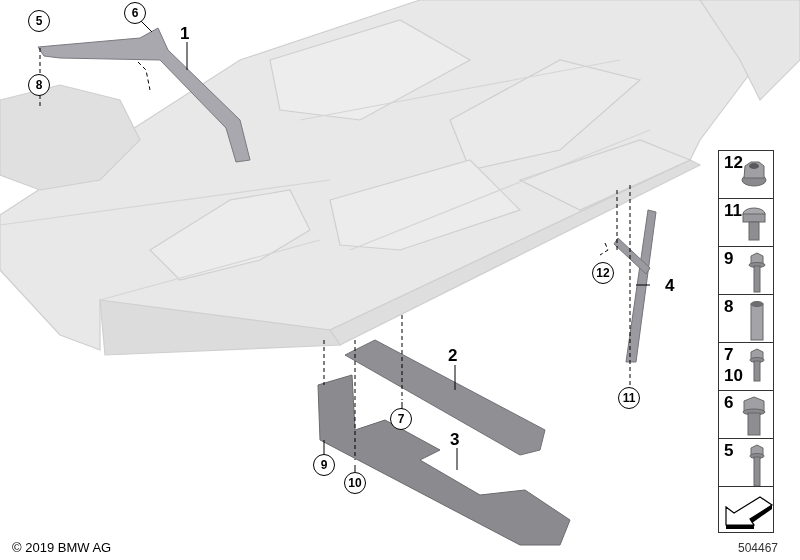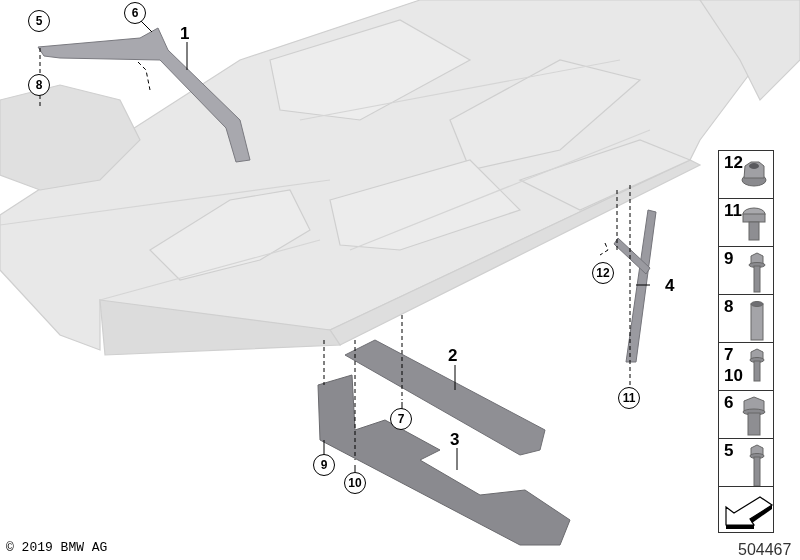--- a/index.html
+++ b/index.html
@@ -9,22 +9,22 @@
     position:absolute; width:20px; height:20px; border:1.5px solid #000; border-radius:50%;
     background:#fff; font-weight:bold; font-size:12px; line-height:20px; text-align:center; color:#000;
     box-sizing:content-box;
   }
   .callout-plain { position:absolute; font-weight:bold; font-size:17px; color:#000; }
   .legend { position:absolute; left:718px; top:150px; width:56px; }
   .legend-cell { position:relative; border:1px solid #333; border-bottom:none; height:47px; background:#fff; }
   .legend-cell:last-child { border-bottom:1px solid #333; }
   .legend-num { position:absolute; left:5px; top:3px; font-weight:bold; font-size:17px; line-height:18px; color:#000; }
   .legend-icon { position:absolute; right:6px; top:5px; }
-  .footer-copy { position:absolute; left:6px; top:540px; font-size:13px; color:#000;font-family:Liberation Mono, monospace; }
-  .footer-id { position:absolute; left:738px; top:541px; font-size:16px; color:#333; }
+  .footer-copy { position:absolute; left:12px; top:540px; font-size:13px; color:#000; }
+  .footer-id { position:absolute; left:738px; top:541px; font-size:12px; color:#333; }
 </style>
 </head>
 <body>
 
 <div class="canvas">
   <svg width="800" height="560" style="position:absolute;left:0;top:0">
 
     <g fill="#e8e8e8" stroke="#cfcfcf" stroke-width="1.2">
       <polygon points="0,215 100,150 240,60 420,0 720,0 760,60 700,140 690,160 330,330 140,320 100,300 100,350 60,335 0,270"></polygon>
       <polygon points="330,330 690,160 700,165 340,345" fill="#dedede"></polygon>

